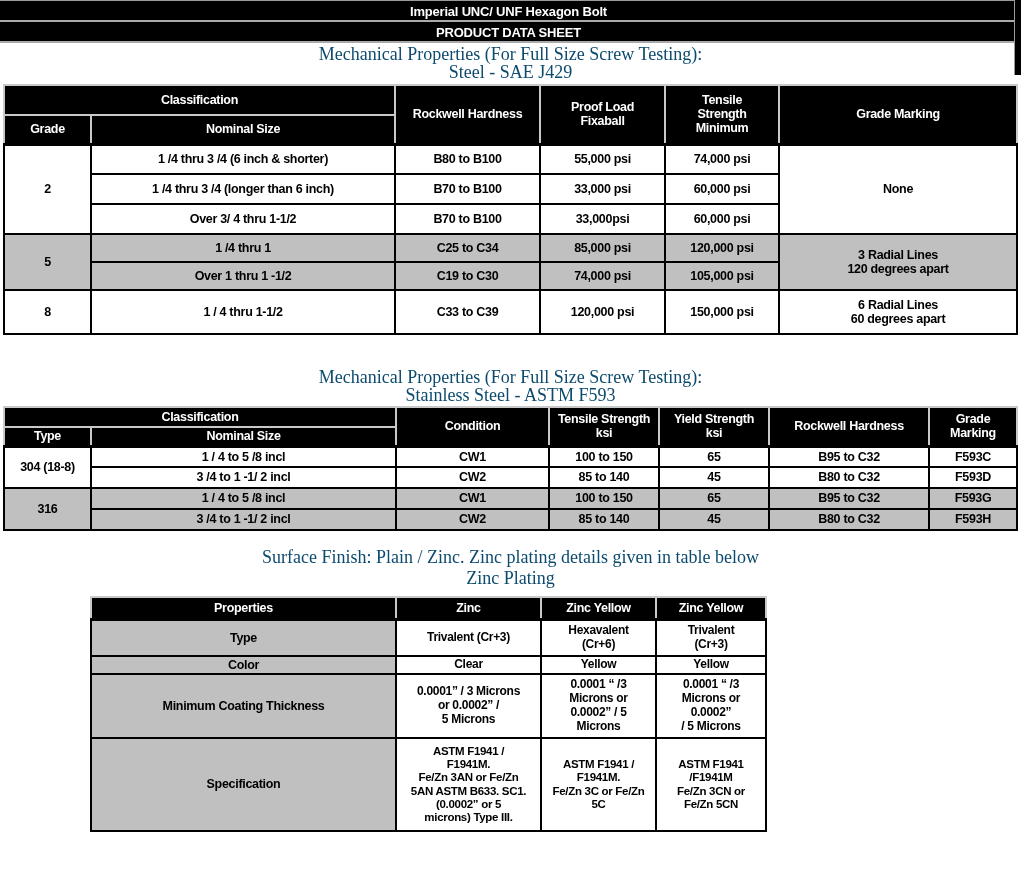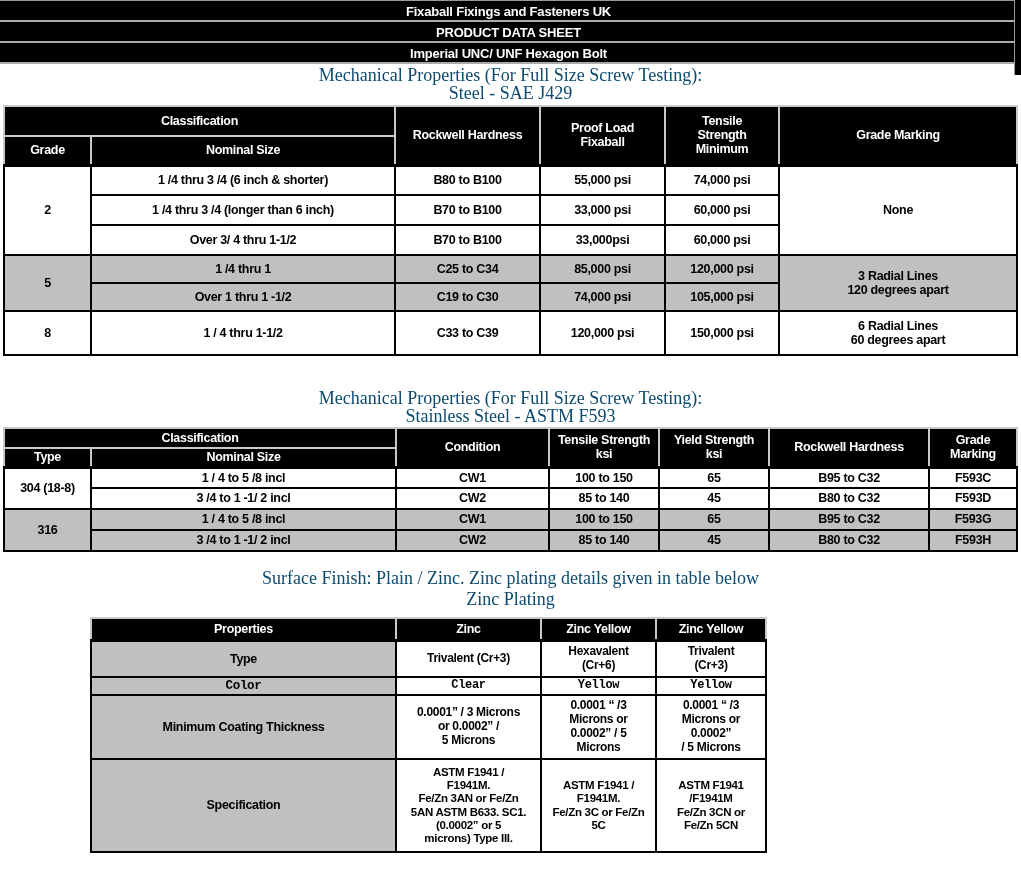--- a/index.html
+++ b/index.html
@@ -65,32 +65,31 @@
   .t1 { margin: 3px 0 0 3px; width: 1013px; }
   .t2 { margin: 2px 0 0 3px; width: 1013px; }
   .t3 { margin: 7px 0 0 90px; width: 675px; border-bottom: 2px solid #9a9a9a; }
   .t3 td.bd { font-size: 12px; }
   .t3 td.spec { font-size: 11.5px; }
   .t3 td.lab { font-size: 12.5px; }
   
   .h30 { height: 30px; } .h29 { height: 29px; }
   .r30 { height: 30px; } .r28 { height: 28px; } .r44 { height: 44px; } .h20 { height: 20px; } .h19 { height: 19px; }
   .r21 { height: 21px; }
-  .z22 { height: 22px; text-decoration: underline; } .z37 { height: 37px; } .z18 { height: 18px; font-family: Liberation Mono, monospace; }
+  .z22 { height: 22px; text-decoration: underline; } .z37 { height: 37px; } .z18 { height: 18px; }
   .z64 { height: 64px; } .z93 { height: 93px; }
 </style>
 </head>
 <body>
 
 <div class="corner-strip"></div>
 
 <div class="topbars">
-  <div class="bar">Fixaball Fixings and Fasteners UK</div>
+  <div class="bar">Imperial UNC/ UNF Hexagon Bolt</div>
   <div class="bar">PRODUCT DATA SHEET</div>
-  <div class="bar">Imperial UNC/ UNF Hexagon Bolt</div>
 </div>
 
 <div class="doc-title title1">
   <div>Mechanical Properties (For Full Size Screw Testing):</div>
   <div>Steel - SAE J429</div>
 </div>
 
 <table class="t1">
   <colgroup>
     <col style="width:87px">

